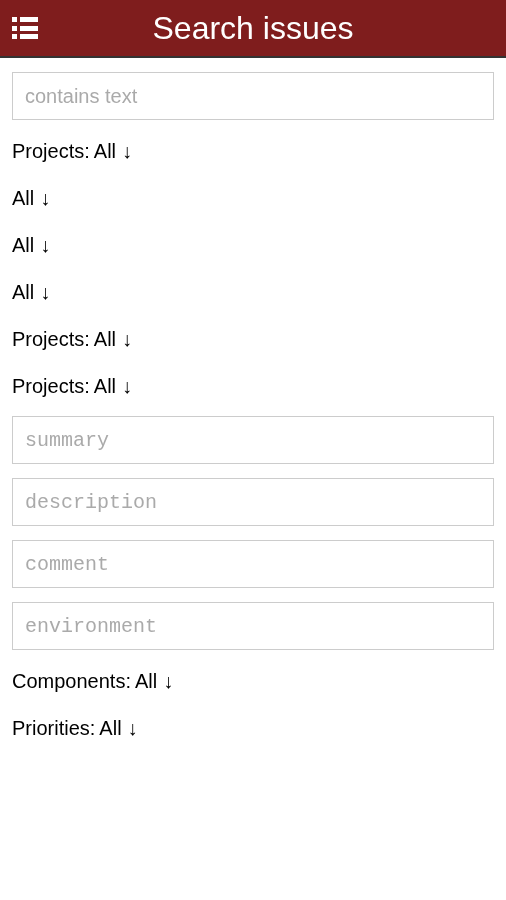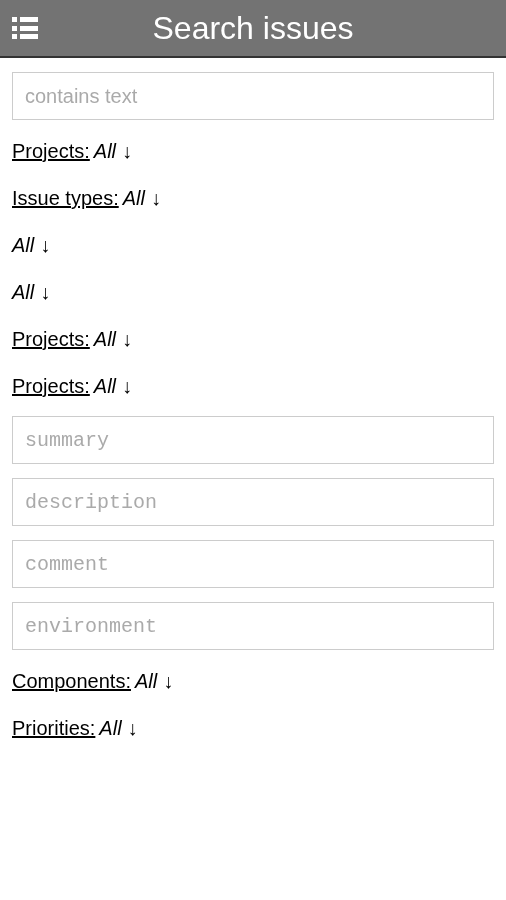--- a/index.html
+++ b/index.html
@@ -8,21 +8,21 @@
       box-sizing: border-box;
     }
     body {
       width: 506px;
       height: 900px;
       font-family: Arial, Helvetica, sans-serif;
       background: #ffffff;
       overflow: hidden;
     }
     .header {
-      background: #737373;
+      background: #7f1d1d;
       height: 58px;
       display: flex;
       align-items: center;
       padding: 0 12px;
       border-bottom: 2px solid #333;
     }
     .menu-icon {
       width: 28px;
       height: 22px;
       display: flex;
@@ -73,25 +73,23 @@
     .filter-row {
       display: flex;
       align-items: center;
       margin-bottom: 24px;
       font-size: 20px;
       color: #000000;
       cursor: pointer;
     }
     .filter-label {
       margin-right: 4px;
-      text-decoration: underline;
     }
     .filter-value {
       margin-right: 6px;
-      font-style: italic;
     }
     .arrow-down {
       font-size: 20px;
     }
     .mid-inputs .text-input {
       margin-bottom: 14px;
       font-family: Liberation Mono, monospace;
     }
     .mid-inputs {
       margin-top: -6px;
@@ -123,21 +121,20 @@
 
   <input type="text" class="text-input" placeholder="contains text" style="">
 
   <div class="filter-row">
     <span class="filter-label">Projects:</span>
     <span class="filter-value">All</span>
     <span class="arrow-down">↓</span>
   </div>
 
   <div class="filter-row">
-    <span class="filter-label">Issue types:</span>
     <span class="filter-value">All</span>
     <span class="arrow-down">↓</span>
   </div>
 
   <div class="filter-row">
     <span class="filter-value">All</span>
     <span class="arrow-down">↓</span>
   </div>
 
   <div class="filter-row">

